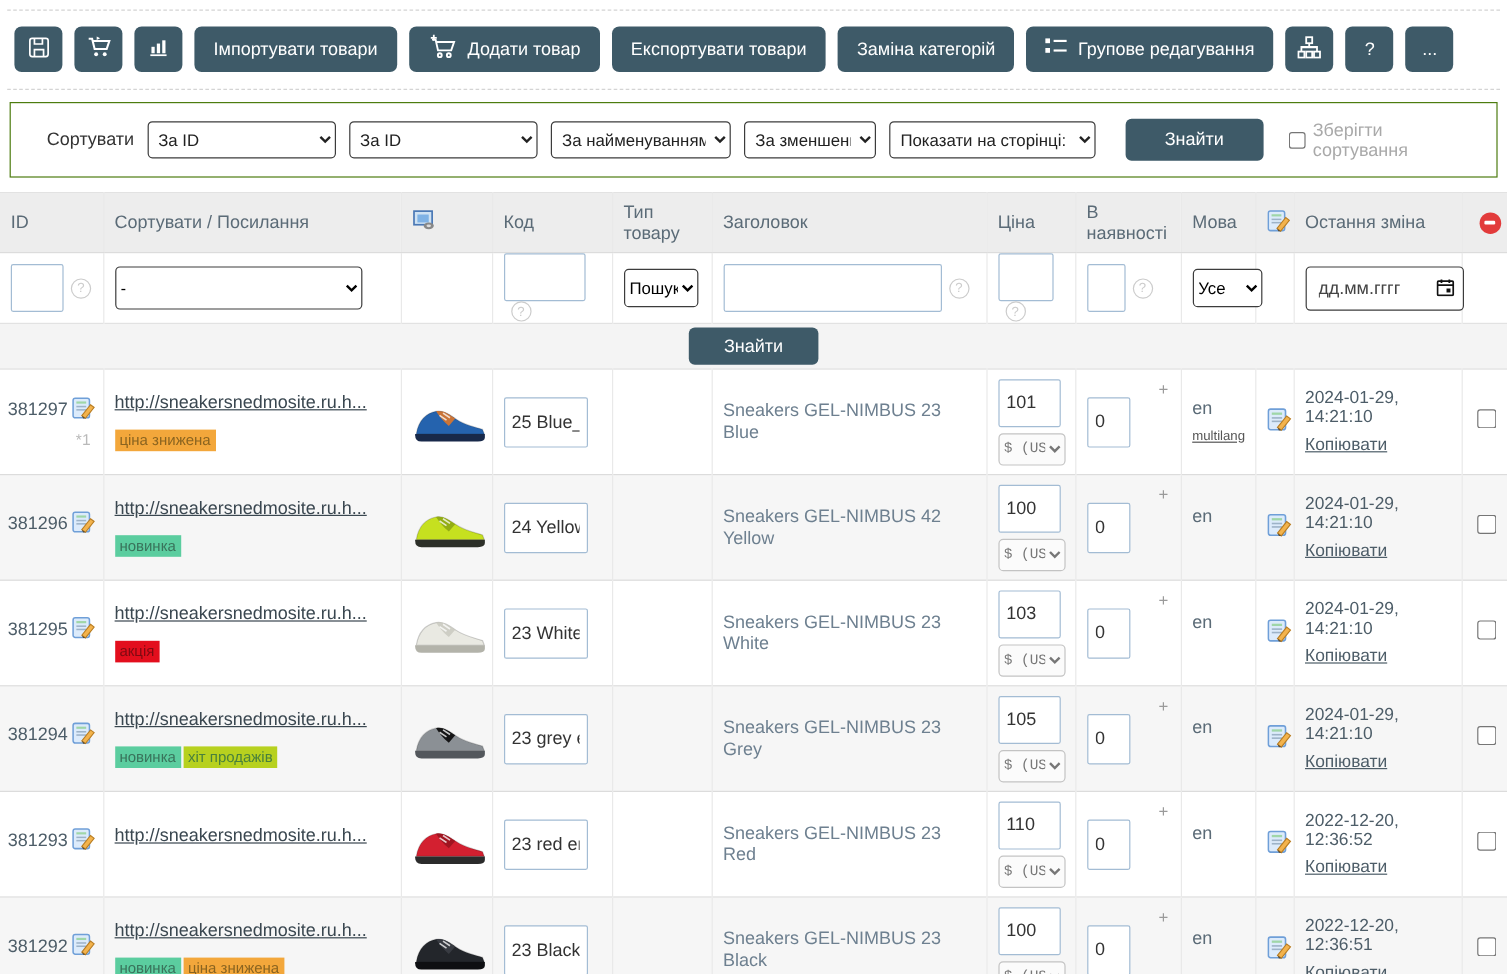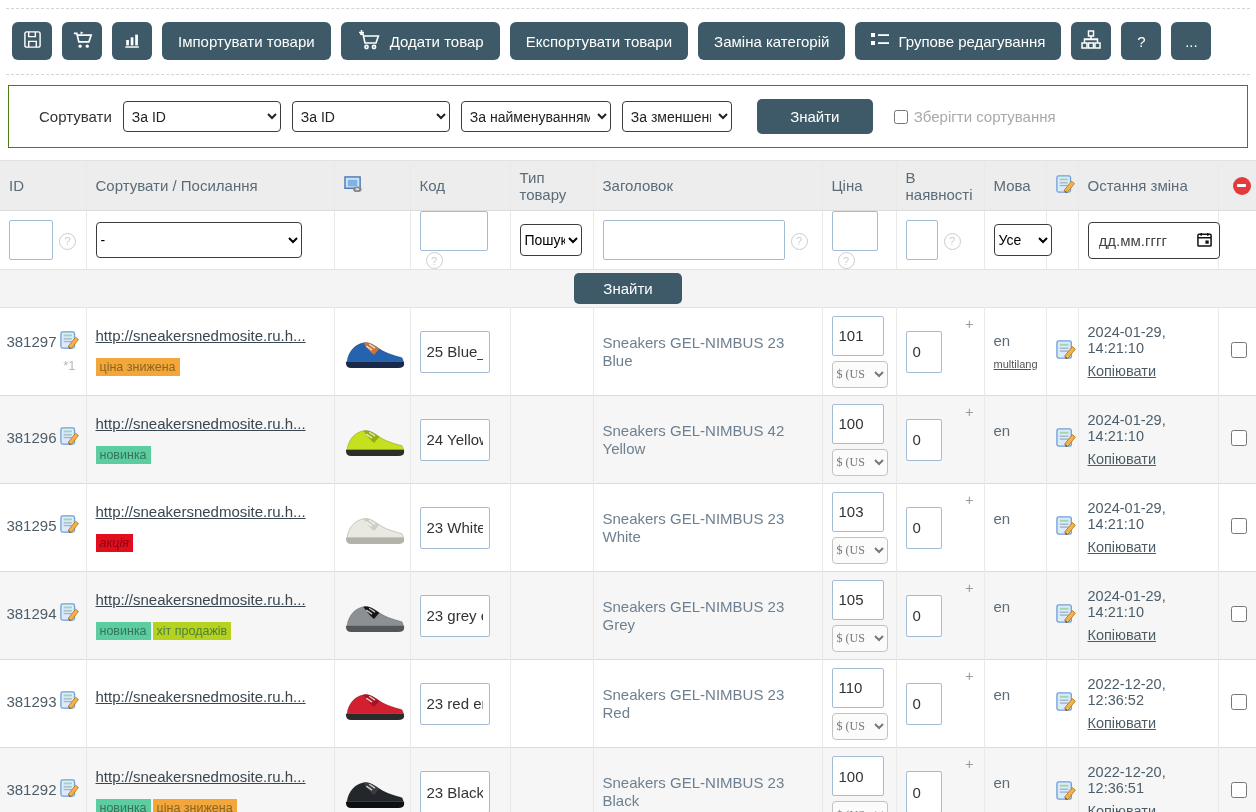--- a/index.html
+++ b/index.html
@@ -71,29 +71,29 @@
   .id-cell { text-align: right; }
   .id-line { display: flex; align-items: flex-start; justify-content: flex-end; gap: 3px; }
   .id-num { font-size: 15px; color: #4d5d68; padding-top: 3px; }
   .id-note { color: #b9b9b9; font-size: 13px; margin-top: 4px; padding-right: 4px; }
 
   .cat-link { color: #3a4750; font-size: 15px; text-decoration: underline; display: inline-block; }
   .badges { margin-top: 13px; display: flex; gap: 2px; flex-wrap: wrap; }
   .badge { font-size: 12.5px; padding: 2px 4px; white-space: nowrap; }
   .badge-orange { background: #f3a73b; color: #8a6420; }
   .badge-green  { background: #5bcd9f; color: #39735b; }
-  .badge-red    { background: #e30e1d; color: #7e0a12; font-style: italic; }
+  .badge-red    { background: #e30e1d; color: #7e0a12; }
   .badge-lime   { background: #b7d11f; color: #49803c; }
 
   .shoe { display: block; margin: 0 auto; }
   .code-input { width: 70px; height: 42px; }
   .title-txt { color: #6e8090; font-size: 15px; }
   .price-input { width: 52px; height: 40px; }
   .currency { width: 56px; height: 27px; border: 1px solid #c3c3c3; border-radius: 4px;
-    color: #777; font-size: 12px; font-family: Liberation Serif, serif; background: #fbfbfb; margin-top: 5px; }
+    color: #777; font-size: 12px; font-family: Liberation Mono, monospace; background: #fbfbfb; margin-top: 5px; }
   .stock-cell { position: relative; }
   .plus { position: absolute; top: 8px; right: 10px; color: #9a9a9a; font-size: 14px; }
   .stock-input { width: 36px; height: 42px; }
   .lang-txt { color: #5b6b77; font-size: 15px; }
   .multilang { display: inline-block; margin-top: 8px; font-size: 11px; color: #555; text-decoration: underline; }
   .mod-date { color: #4d5d68; font-size: 14.5px; }
   .copy-link { display: inline-block; margin-top: 7px; color: #4d5d68; font-size: 14.5px; text-decoration: underline; }
   .row-check { width: 16px; height: 16px; }
   .red-minus { width: 18px; height: 18px; border-radius: 50%; background: #e23b3b; margin: 0 auto;
     display: flex; align-items: center; justify-content: center; }
@@ -174,20 +174,21 @@
 </div>
 
 <div class="mid-sep"></div>
 
 <div class="sort-panel">
   <span class="lbl">Сортувати</span>
   <select class="sel-1"><option>За ID</option></select>
   <select class="sel-2"><option>За ID</option></select>
   <select class="sel-3"><option>За найменуванням</option></select>
   <select class="sel-4"><option>За зменшенням</option></select>
+  <select class="sel-5"><option>Показати на сторінці:</option></select>
   <button class="find-btn">Знайти</button>
   <label class="save-sort">
     <input type="checkbox" style="">
     <span>Зберігти сортування</span>
   </label>
 </div>
 
 <table>
   <colgroup>
     <col style="width:86px">

